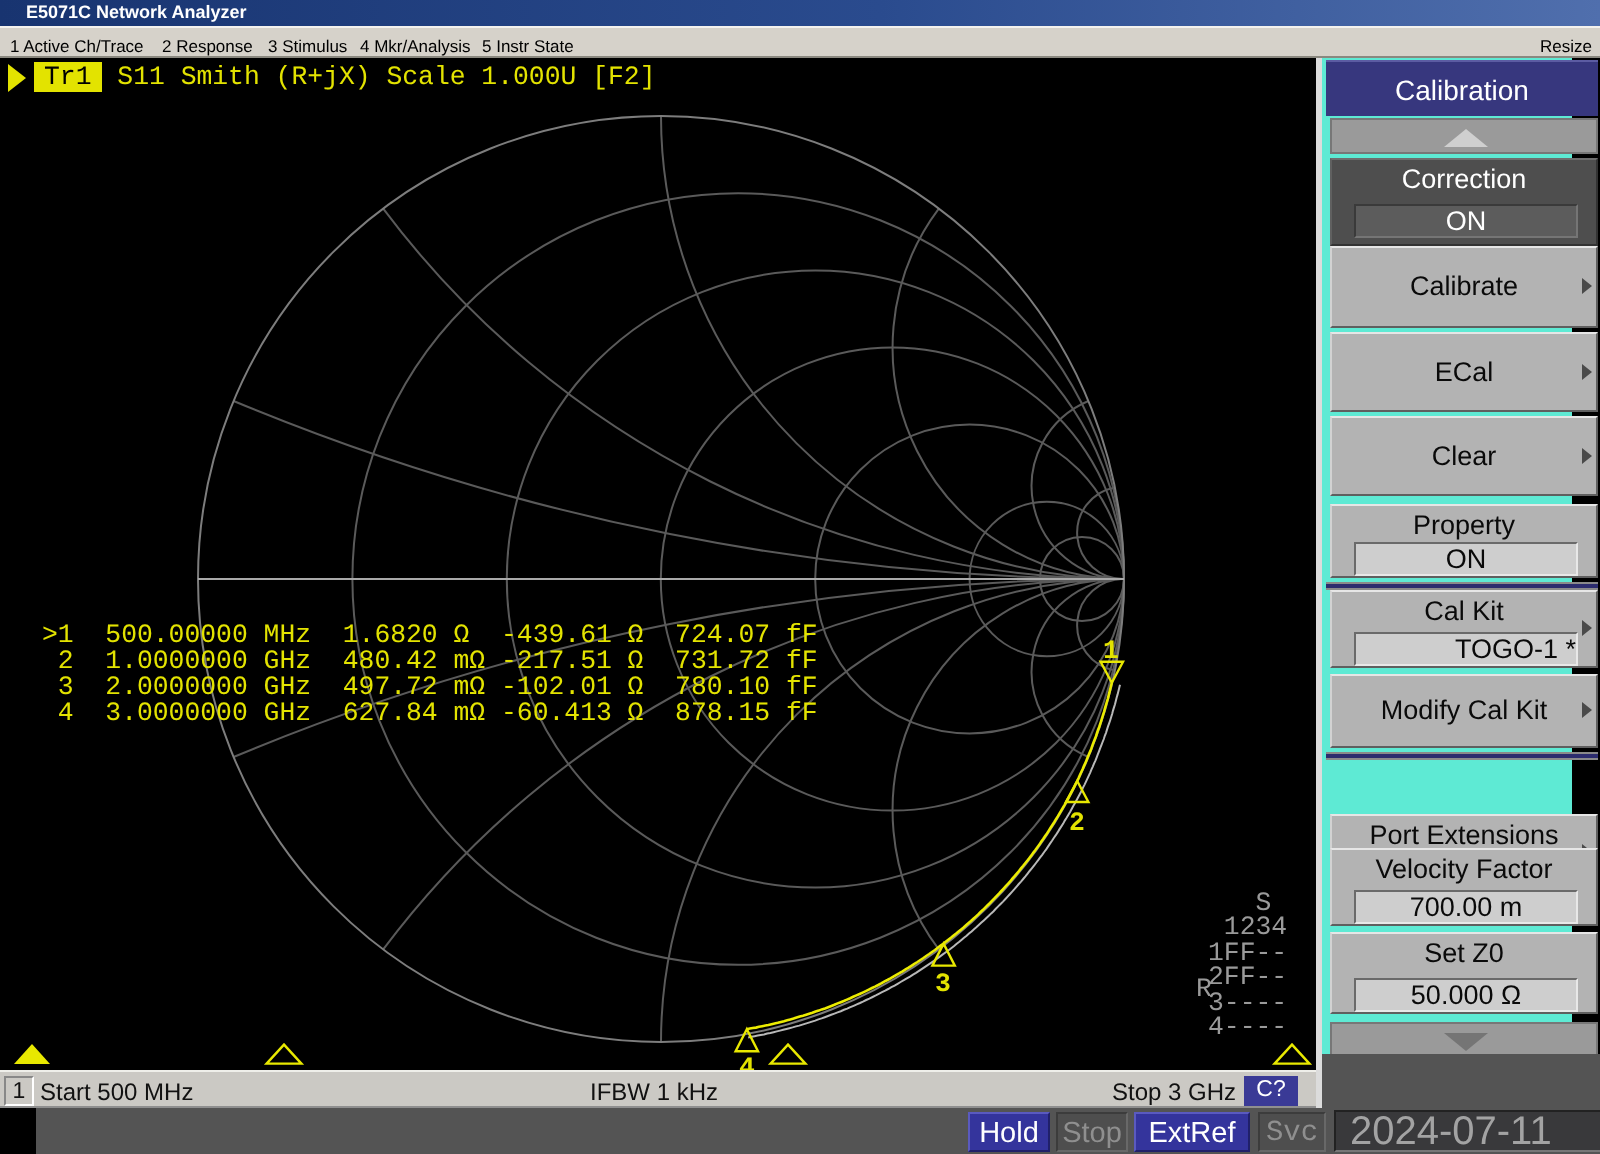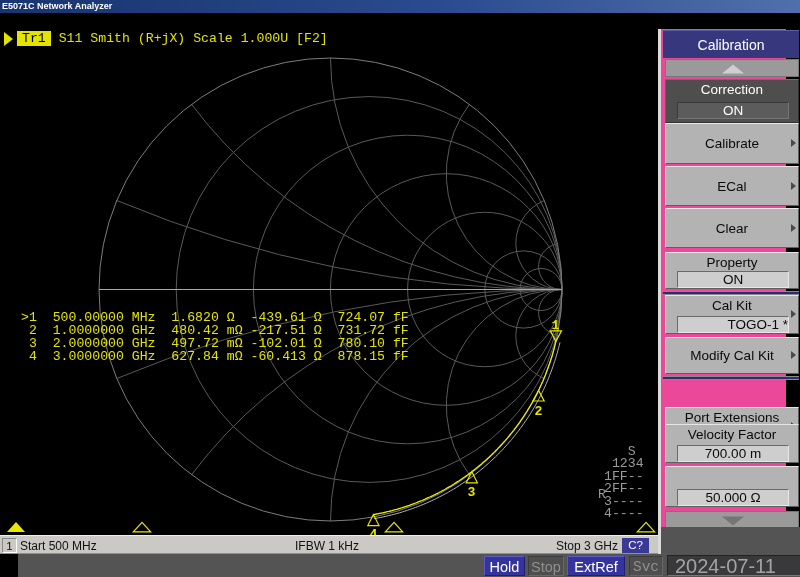--- a/index.html
+++ b/index.html
@@ -1,18 +1,18 @@
 <!DOCTYPE html>
 <html><head><meta charset="utf-8"><style>
 * { margin:0; padding:0; box-sizing:border-box; }
 body { width:800px; height:577px; overflow:hidden; font-family:"Liberation Sans", sans-serif; -webkit-font-smoothing:antialiased; }
 #root { position:absolute; top:0; left:0; width:800px; height:577px; background:#000; }
 .abs { position:absolute; }
 
-#title { left:0; top:0; width:800px; height:13px; background:linear-gradient(90deg,#183470 0%,#2a4b8e 55%,#506fad 100%); color:#fff; font-size:9px; font-weight:bold; line-height:13px; padding-left:2px; }
+#title { left:0; top:0; width:800px; height:13px; background:linear-gradient(90deg,#183470 0%,#2a4b8e 55%,#506fad 100%); color:#fff; font-size:9px; font-weight:bold; line-height:13px; padding-left:13px; }
 #menubar { left:0; top:13px; width:800px; height:16px; background:#d6d2ca; border-top:1px solid #f4f2ee; border-bottom:1px solid #8a887f; font-size:8.5px; color:#000; }
 .mi { position:absolute; top:4px; }
 
 #screen { left:0; top:29px; width:658px; height:506px; background:#000; overflow:hidden; }
 .yel { color:#e3e300; font-family:"Liberation Mono", monospace; font-weight:normal; }
 #trinfo { left:17px; top:31px; font-size:13.2px; line-height:16px; }
 #trinfo .inv { background:#e3e300; color:#000; padding:0 5px; }
 #arrow1 { left:4px; top:32px; width:0; height:0; border-left:9px solid #e3e300; border-top:7px solid transparent; border-bottom:7px solid transparent; }
 #mktable { left:21px; top:310.5px; font-size:13.2px; line-height:13.1px; white-space:pre; }
 #sblock { left:604px; top:446px; font-size:13.2px; line-height:12.4px; white-space:pre; color:#9a9a9a; font-family:"Liberation Mono", monospace; }
@@ -22,35 +22,43 @@
 #chnum { position:absolute; left:2px; top:2px; width:15px; height:15px; border:1px solid #888; border-bottom-color:#fff; border-right-color:#fff; text-align:center; line-height:14px; font-size:11.5px; }
 #cq { position:absolute; left:622px; top:2px; width:27px; height:15px; background:#3a3a96; color:#fff; font-size:11.5px; text-align:center; line-height:15px; }
 
 #sysbar { left:0; top:554px; width:800px; height:23px; background:#545454;margin-left:18px; }
 .sysbox { position:absolute; top:2px; height:20px; font-size:14.5px; line-height:20px; text-align:center; }
 .navy { background:#34349c; color:#fff; border:1px solid #5a5ac0; border-bottom-color:#20206a; border-right-color:#20206a; }
 .gray { background:#4e4e4e; color:#8f8f8f; border:1px solid #3c3c3c; border-bottom-color:#686868; border-right-color:#686868; }
 #datebox { position:absolute; left:649px; top:1px; width:149px; height:21px; background:#39393b; border:1px solid #222; border-bottom-color:#777; border-right-color:#777; color:#a3a3a3; font-size:20px; line-height:20px; padding-left:7px; }
 
 #lightstrip { left:658px; top:29px; width:3px; height:525px; background:#dcdcdc; }
-#panel { left:661px; top:29px; width:125px; height:525px; background:#ec4899;padding-left:28px; }
+#panel { left:661px; top:29px; width:125px; height:525px; background:#5eead4;padding-left:28px; }
 #phead { position:absolute; left:2px; top:1px; width:136px; height:28px; background:#37377e; color:#fff; font-size:14px; text-align:center; line-height:28px; border-top:1px solid #5c5ca2; }
 .scrollstrip { position:absolute; left:4px; width:134px; height:18px; background:#9a9a9a; border:1px solid #777; }
 .btn { position:absolute; left:4px; width:134px; background:#b3b3b3; border:1px solid #5f5f5f; border-top-color:#e6e6e6; border-left-color:#d2d2d2; color:#0a0a0a; font-size:13.5px; text-align:center; }
 .btn .lab { display:block; margin-top:2px; }
 .btn1 .lab { margin-top:0; position:absolute; width:100%; top:50%; transform:translateY(-50%); }
 .inset { position:absolute; left:11px; width:112px; height:17px; background:#cecece; border:1px solid #6a6a6a; border-bottom-color:#e8e8e8; border-right-color:#e8e8e8; font-size:13.5px; line-height:15px; text-align:center; }
 .btn.dark { background:#4e4e4e; border-color:#333; border-top-color:#6e6e6e; border-left-color:#606060; color:#fff; }
 .btn.dark .inset { background:#5c5c5c; border:1px solid #3a3a3a; border-bottom-color:#757575; border-right-color:#757575; color:#fff; }
 .arr { position:absolute; right:2px; top:50%; margin-top:-4px; width:0; height:0; border-left:5px solid #4a4a4a; border-top:4px solid transparent; border-bottom:4px solid transparent; }
 .sep { position:absolute; left:2px; width:136px; height:4px; background:#2c2c6e; border-top:1px solid #8a8a8a; border-bottom:1px solid #8a8a8a; }
 </style></head>
 <body>
 <div id="root">
   <div class="abs" id="title">E5071C Network Analyzer</div>
+  <div class="abs" id="menubar">
+    <span class="mi" style="left:5px">1 Active Ch/Trace</span>
+    <span class="mi" style="left:81px">2 Response</span>
+    <span class="mi" style="left:134px">3 Stimulus</span>
+    <span class="mi" style="left:180px">4 Mkr/Analysis</span>
+    <span class="mi" style="left:241px">5 Instr State</span>
+    <span class="mi" style="left:770px">Resize</span>
+  </div>
   <div class="abs" id="screen">
     <svg width="658" height="506" viewBox="0 29 658 506">
       <g stroke="#5a5a5a" fill="none" stroke-width="1">
 <circle cx="369.1" cy="289.5" r="192.9"></circle>
 <circle cx="407.7" cy="289.5" r="154.3"></circle>
 <circle cx="446.2" cy="289.5" r="115.8"></circle>
 <circle cx="484.8" cy="289.5" r="77.2"></circle>
 <circle cx="523.4" cy="289.5" r="38.6"></circle>
 <circle cx="541.0" cy="289.5" r="21.0"></circle>
 <path d="M562.0 289.5A1157.5 1157.5 0 0 1 116.8 200.5M562.0 289.5A1157.5 1157.5 0 0 0 116.8 378.5M562.0 289.5A463.0 463.0 0 0 1 191.6 104.3M562.0 289.5A463.0 463.0 0 0 0 191.6 474.7M562.0 289.5A231.5 231.5 0 0 1 330.5 58.0M562.0 289.5A231.5 231.5 0 0 0 330.5 521.0M562.0 289.5A115.8 115.8 0 0 1 469.4 104.3M562.0 289.5A115.8 115.8 0 0 0 469.4 474.7M562.0 289.5A46.3 46.3 0 0 1 544.2 200.5M562.0 289.5A46.3 46.3 0 0 0 544.2 378.5M562.0 289.5A23.1 23.1 0 0 1 557.4 243.7M562.0 289.5A23.1 23.1 0 0 0 557.4 335.3"></path>
@@ -150,20 +158,21 @@
     <div class="btn" style="top:353.5px; height:38px;margin-top:24px;">
         <span class="lab">Port Extensions</span>
         <div class="inset" style="top:19px;">OFF</div>
         <div class="arr"></div>
       </div>
     <div class="btn" style="top:394.5px; height:39px;">
         <span class="lab">Velocity Factor</span>
         <div class="inset" style="top:20px;">700.00 m</div>
       </div>
     <div class="btn" style="top:436.5px; height:41.5px;">
+        <span class="lab">Set Z0</span>
         <div class="inset" style="top:22px;">50.000 Ω</div>
       </div>
     <div class="scrollstrip" style="top:482px;"><svg width="134" height="18">
           <path d="M67 13.5 L56 4.5 L78 4.5 Z" fill="#757575"></path>
         </svg></div>
     <div style="position:absolute; left:0px; top:498px; width:139px; height:27px; background:#545454;"></div>
   </div>
 </div>
 
 </body></html>

